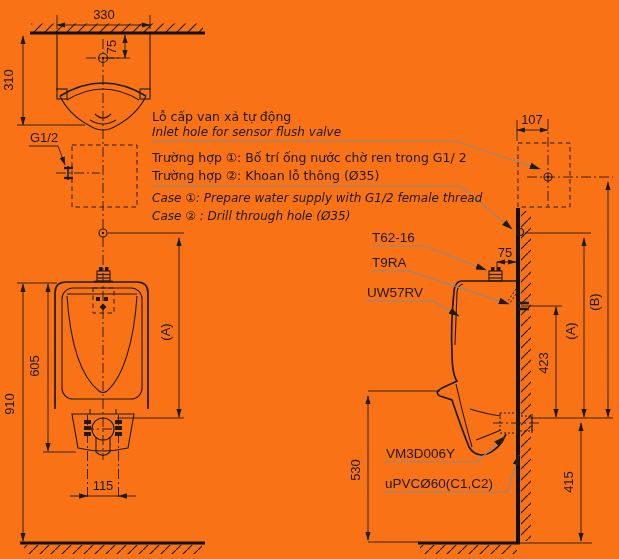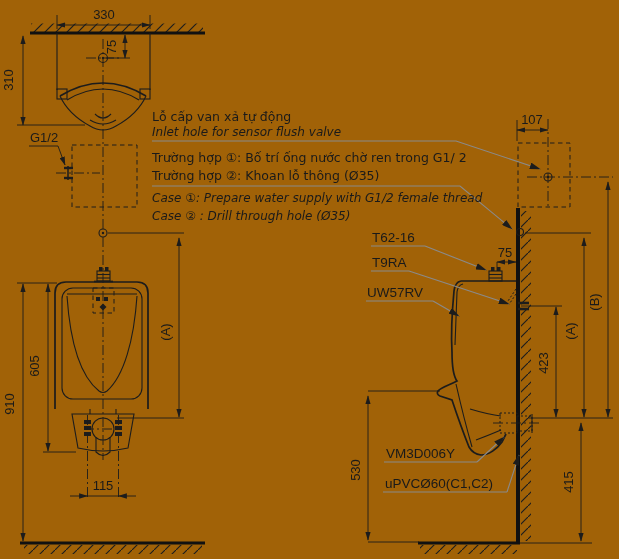--- a/index.html
+++ b/index.html
@@ -1,16 +1,16 @@
 <!DOCTYPE html>
 <html><head>
 <meta charset="utf-8">
 <style>
   html,body{margin:0;padding:0;background:#ffffff;}
-  .stage{position:relative;width:619px;height:559px;background:#a16207;overflow:hidden;}
+  .stage{position:relative;width:619px;height:559px;background:#f97316;overflow:hidden;}
   svg{display:block;}
   text{font-family:"Liberation Sans",sans-serif;fill:#1a1a1a;}
   .vi{font-family:"DejaVu Sans","Liberation Sans",sans-serif;font-size:12.5px;}
   .en{font-family:"DejaVu Sans","Liberation Sans",sans-serif;font-size:12px;font-style:italic;}
   .dim{font-size:13px;}
   .lbl{font-size:13.5px;}
   .ln{stroke:#1c1c1c;stroke-width:1.1;fill:none;}
   .ln2{stroke:#1c1c1c;stroke-width:1.7;fill:none;}
   .dimln{stroke:#1c1c1c;stroke-width:0.9;fill:none;}
   .cl{stroke:#1c1c1c;stroke-width:0.9;fill:none;stroke-dasharray:10 3 2 3;}

